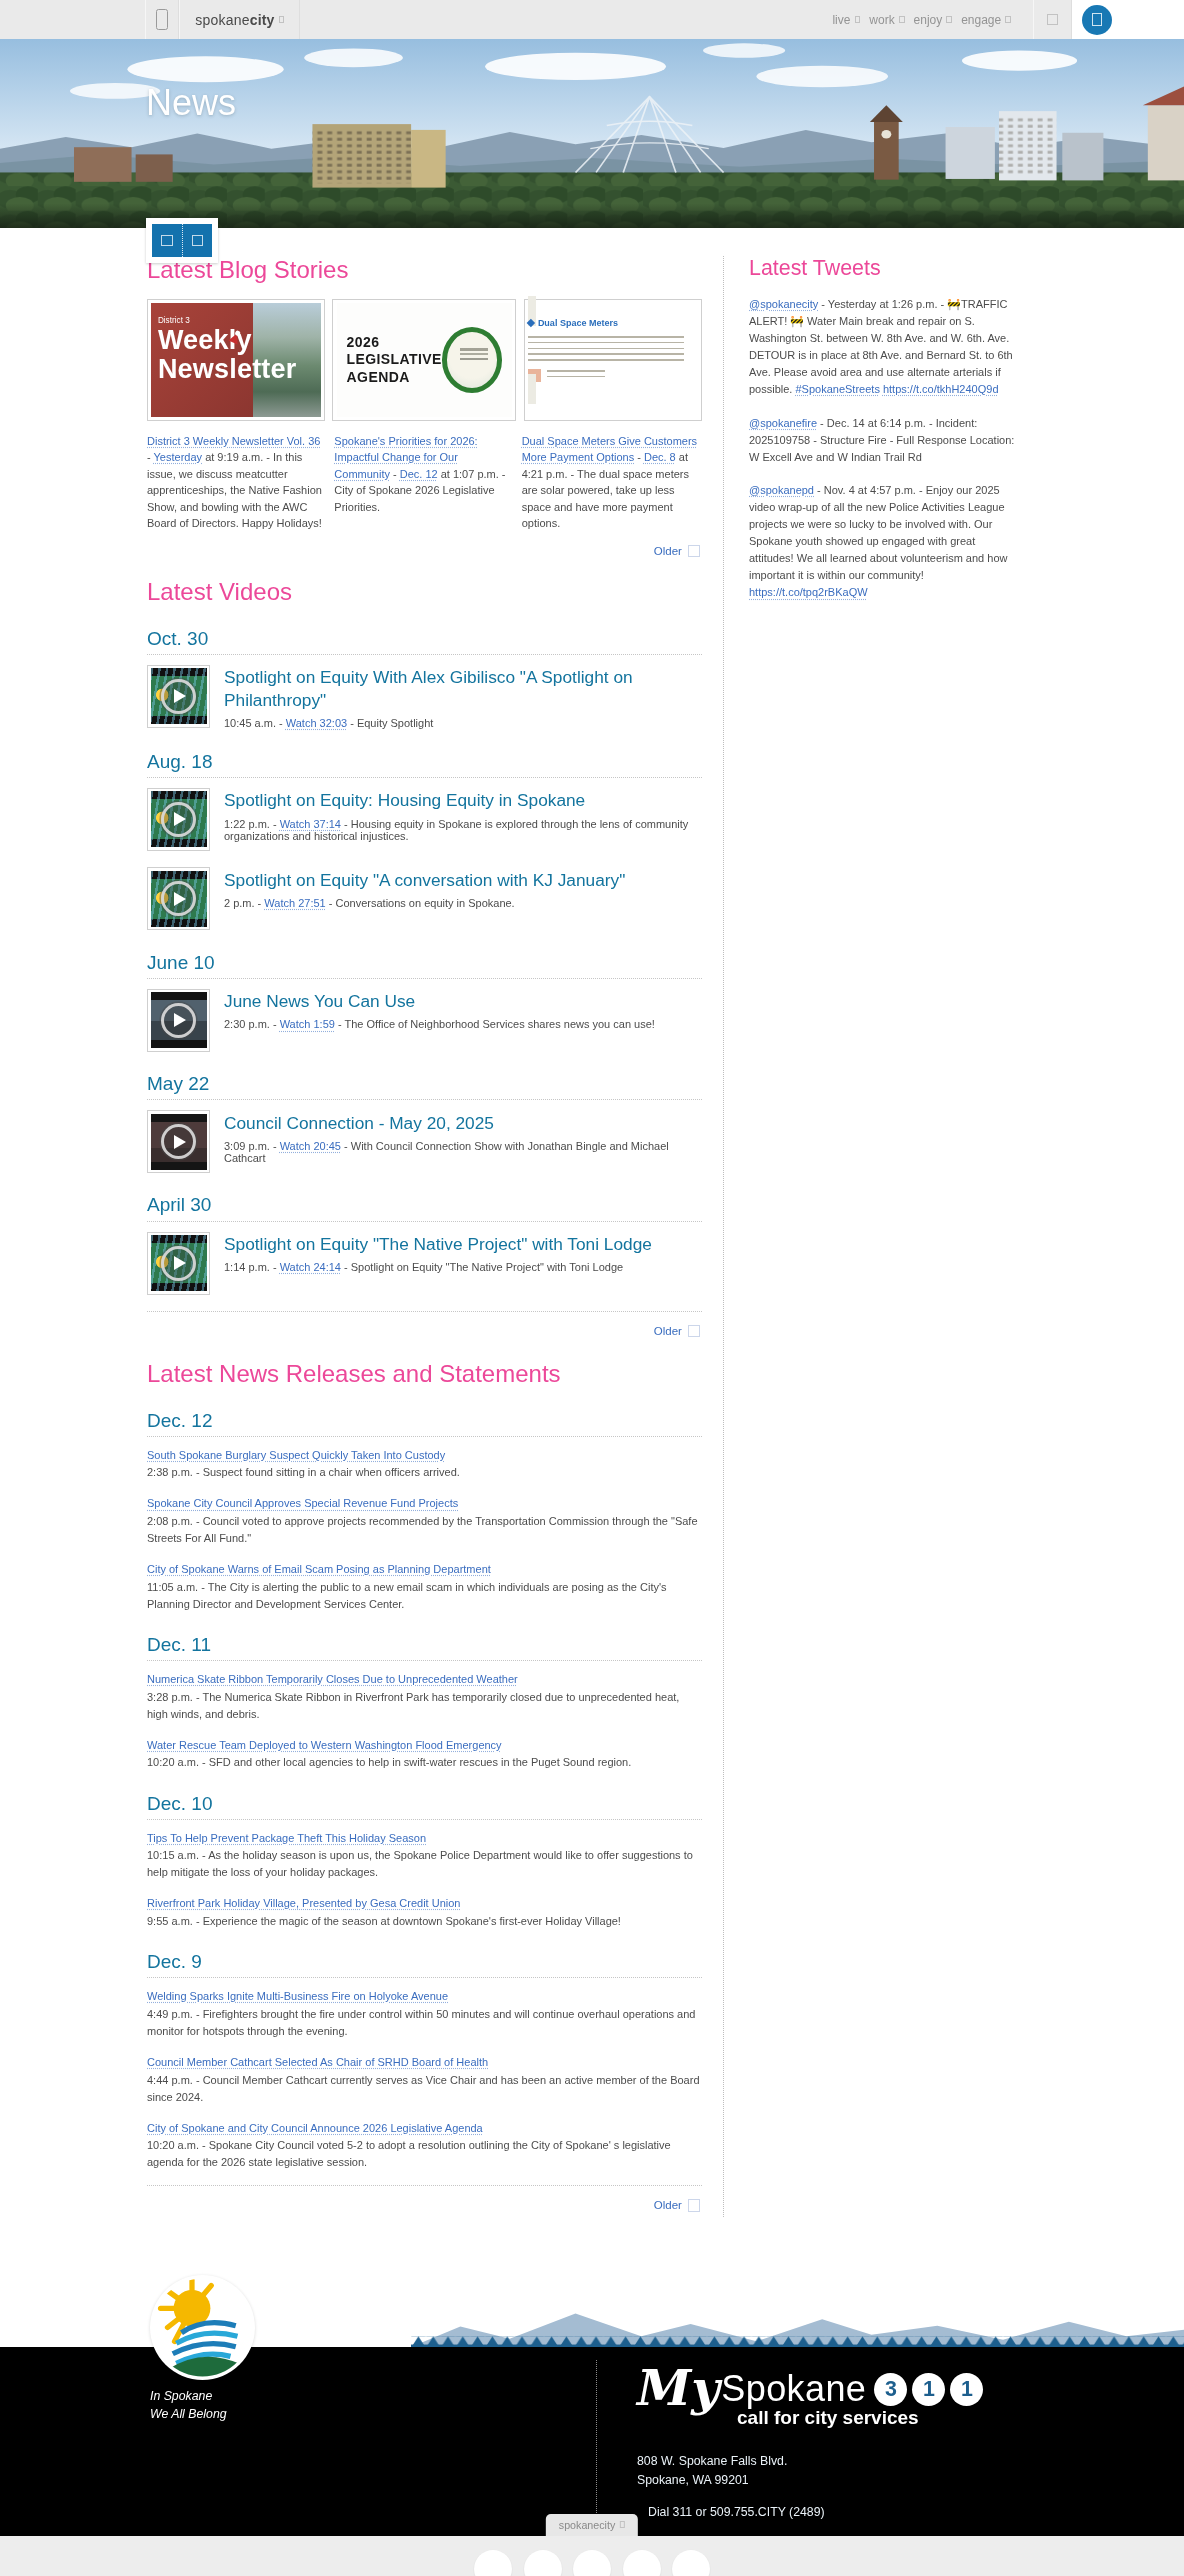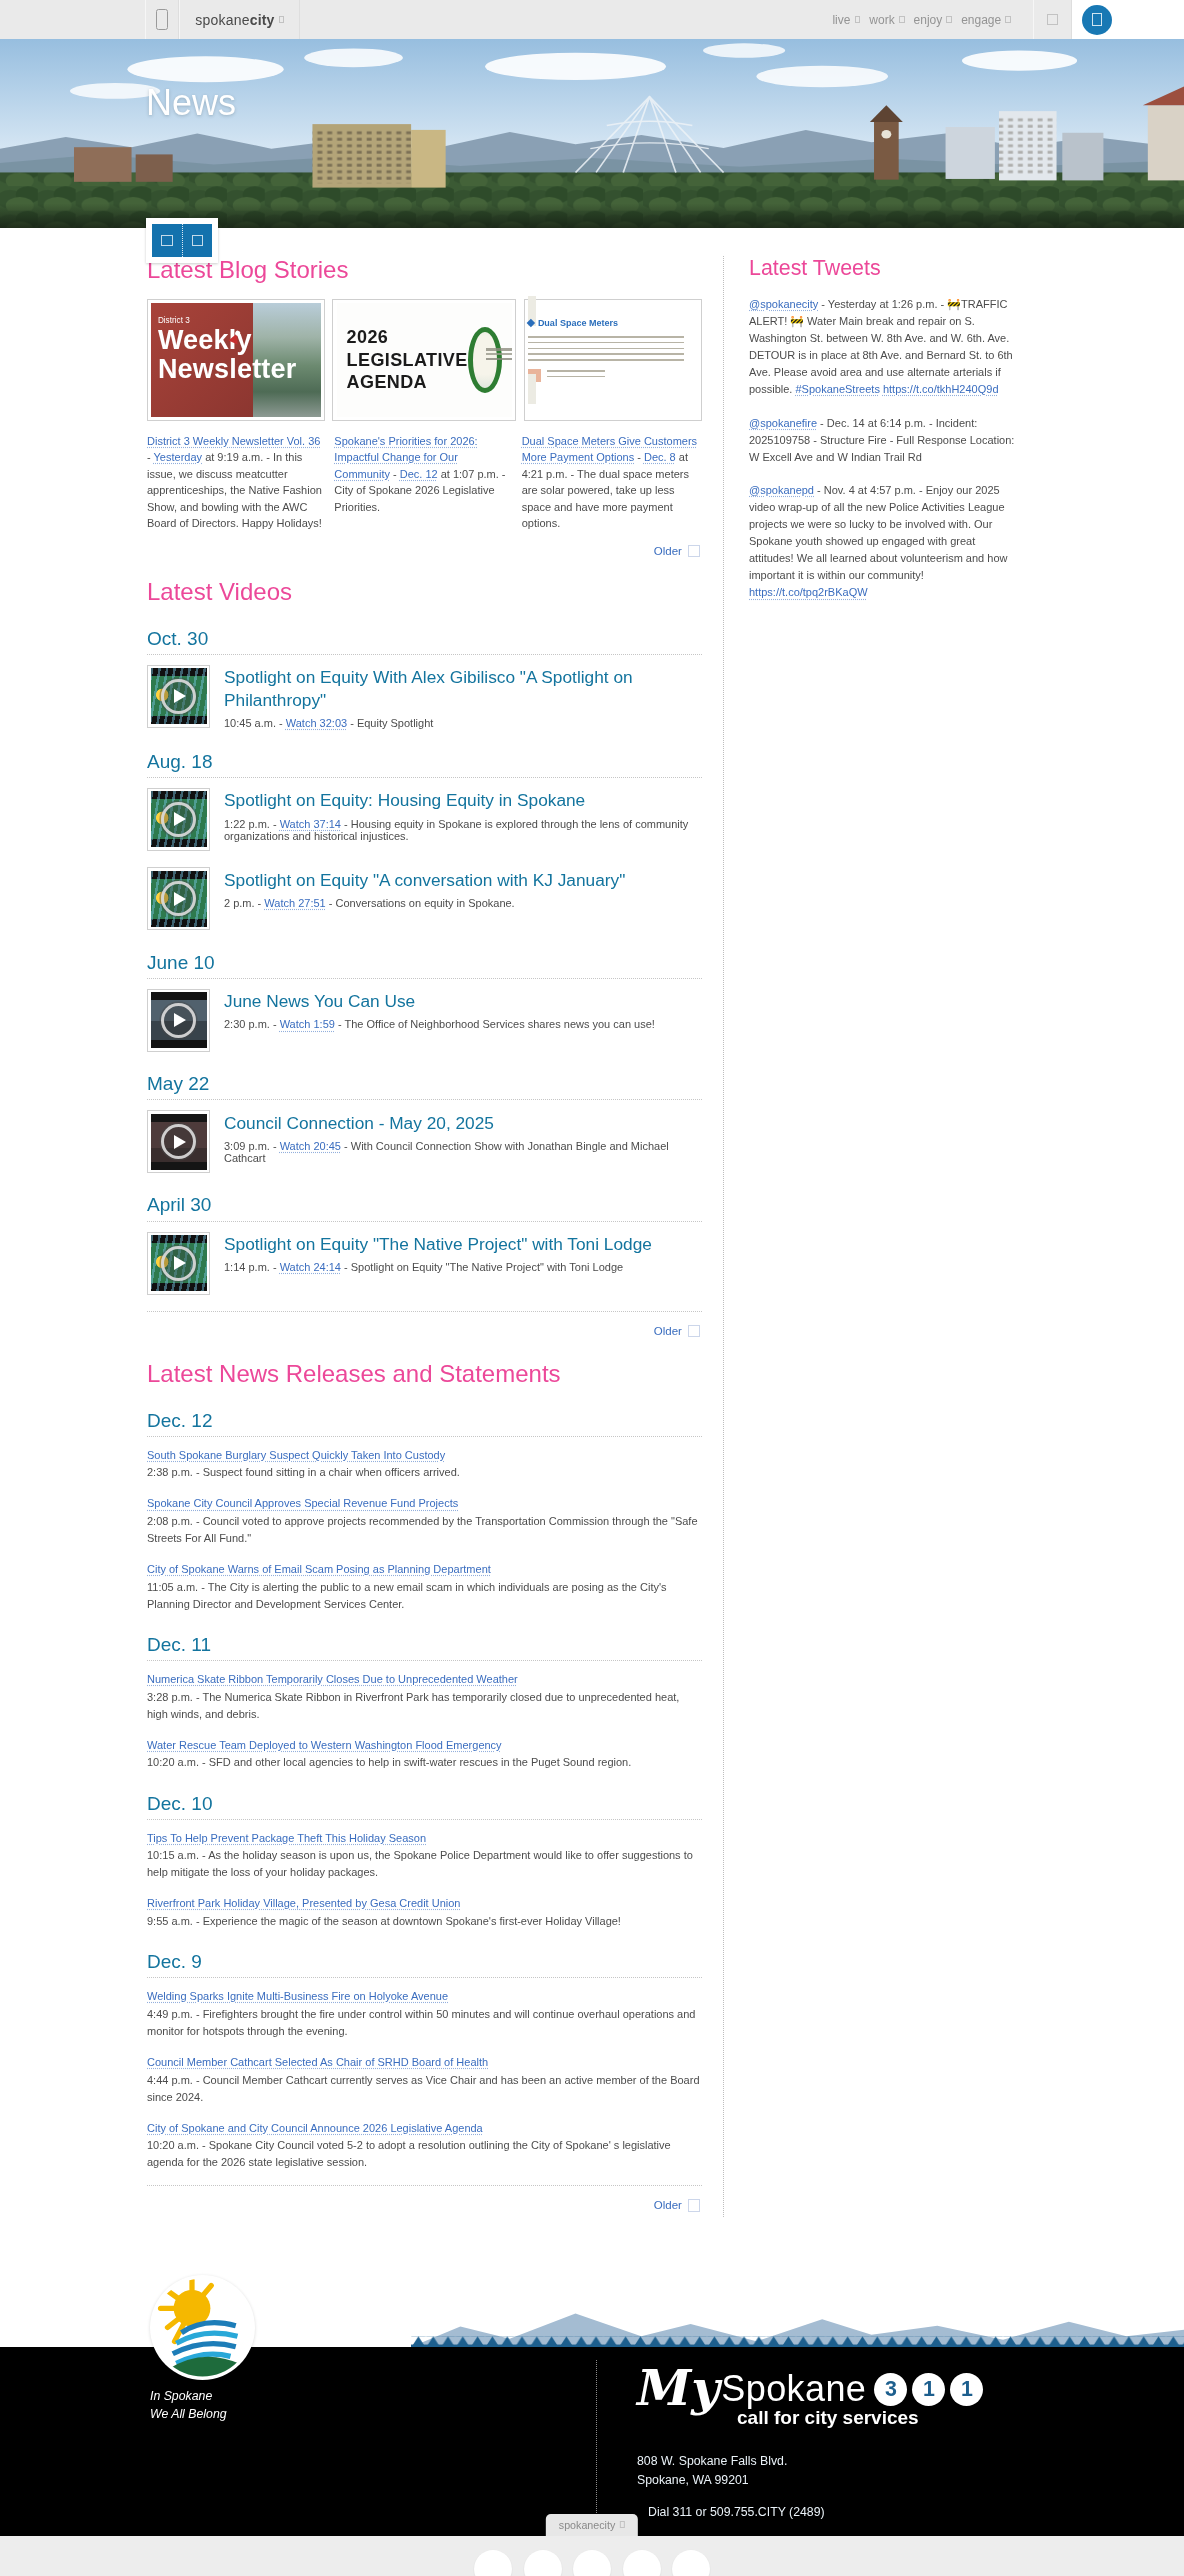--- a/index.html
+++ b/index.html
@@ -52,21 +52,21 @@
   .card-art { width:100%; height:100%; overflow:hidden; position:relative; }
   .art1 { display:flex; }
   .art1-left { width:60%; background:linear-gradient(135deg,#a8433a,#8c3630); padding:8.2px 6.6px; color:#fff; position:relative; }
   .dots { height:4.1px; width:92%; background-image:radial-gradient(circle,rgba(255,255,255,.95) 1.2px,transparent 1.6px); background-size:10.7px 4.1px; background-repeat:repeat-x; margin-bottom:11.5px; }
   .a1-label { font-size:8.2px; margin-bottom:2.5px; }
   .a1-big { font-size:27px; font-weight:700; line-height:1.05; letter-spacing:0.2px; }
   .hat { position:absolute; top:30px; left:79px; width:0; height:0; border-left:5.8px solid transparent; border-right:5.8px solid transparent; border-bottom:10px solid #c62f2f; transform:rotate(24deg); }
   .hat::after { content:""; position:absolute; left:-2.5px; top:-3.3px; width:5px; height:5px; border-radius:50%; background:#fff; }
   .art1-right { width:40%; background:linear-gradient(180deg,#b9cdd9 0%,#9fb3a8 30%,#6c8a70 55%,#4e6b55 78%,#8d9a93 100%); }
   .art2 { display:flex; align-items:center; justify-content:space-between; padding:11.5px 10px; background:#fdfdfc; }
-  .a2-text { font-size:18px; font-weight:700; color:#1b1b1b; line-height:1.25; letter-spacing:0.4px; }
+  .a2-text { font-size:14px; font-weight:700; color:#1b1b1b; line-height:1.25; letter-spacing:0.4px; }
   .seal { width:66px; height:66px; border-radius:50%; border:5.8px solid #2e7d32; background:radial-gradient(circle at 50% 42%, #f6f4ea 0 55%, #dde6dc 100%); position:relative; }
   .seal::after { content:""; position:absolute; left:13px; top:16.4px; width:28px; height:21.4px; background:linear-gradient(#8e8d80 0 2.5px, transparent 2.5px 5px, #9a9a8c 5px 7.4px, transparent 7.4px 10px, #85857a 10px 12.3px, transparent 12.3px); opacity:.8; }
   .art3 { background:#ecebe3; padding:7.4px 8.2px; }
   .a3-title { font-size:9px; font-weight:700; color:#2a6ebb; display:flex; gap:4.1px; align-items:center; }
   .diamond { width:5.8px; height:5.8px; background:#2a6ebb; transform:rotate(45deg); display:inline-block; }
   .fake-lines { margin:7.4px 0 8.2px; height:25px; width:92%; background:repeating-linear-gradient(#b8b4a6 0 1.6px, transparent 1.6px 5.8px); }
   .legend-row { display:flex; gap:5.8px; align-items:center; }
   .legend-sq { width:13px; height:13px; background:#e9b49b; }
   .legend-lines { height:10px; width:58px; background:repeating-linear-gradient(#b8b4a6 0 1.6px, transparent 1.6px 5.8px); }
   .story-row { margin-top:11.5px; }

